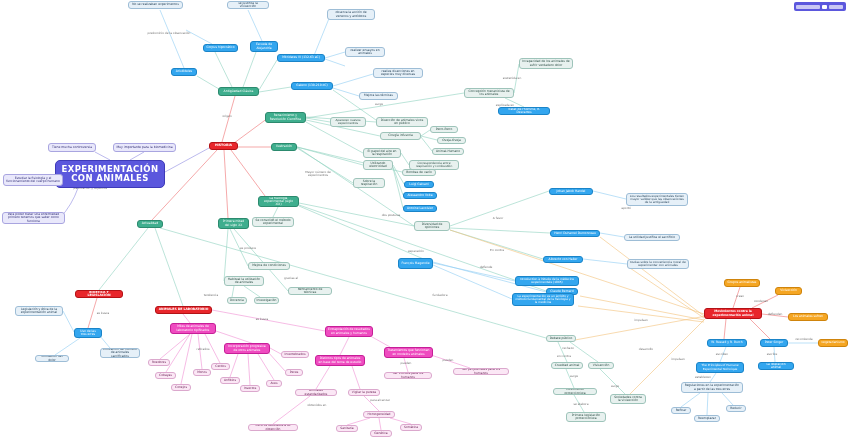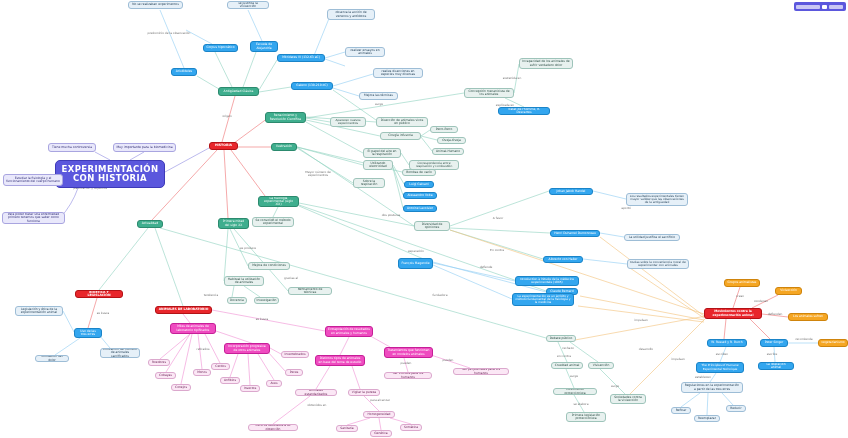--- a/index.html
+++ b/index.html
@@ -246,21 +246,21 @@
     <div class="lbl" style="left: 571px; top: 403px; width: 20px; font-size: 2.9px;">se elabora</div>
     <div class="lbl" style="left: 636px; top: 348px; width: 20px; font-size: 2.9px;">desarrollo</div>
     <div class="lbl" style="left: 669px; top: 358px; width: 18px; font-size: 2.9px;">impulsan</div>
     <div class="lbl" style="left: 733px; top: 295px; width: 14px; font-size: 2.9px;">crean</div>
     <div class="lbl" style="left: 751px; top: 300px; width: 20px; font-size: 2.9px;">condenan</div>
     <div class="lbl" style="left: 765px; top: 313px; width: 20px; font-size: 2.9px;">defienden</div>
     <div class="lbl" style="left: 713px; top: 353px; width: 18px; font-size: 2.9px;">escriben</div>
     <div class="lbl" style="left: 764px; top: 353px; width: 16px; font-size: 2.9px;">escribe</div>
     <div class="lbl" style="left: 792px; top: 338px; width: 24px; font-size: 2.9px;">recomienda</div>
     <div class="lbl" style="left: 692px; top: 376px; width: 22px; font-size: 2.9px;">establecen</div>
-    <div class="node n-center" style="left: 55px; top: 160px; width: 110px; height: 28px; font-size: 8.5px;">EXPERIMENTACIÓN CON HISTORIA</div>
+    <div class="node n-center" style="left: 55px; top: 160px; width: 110px; height: 28px; font-size: 8.5px;">EXPERIMENTACIÓN CON ANIMALES</div>
     <div class="node n-gpurplebox" style="left: 48px; top: 143px; width: 48px; height: 9px; font-size: 3.1px;">Tiene mucha controversia</div>
     <div class="node n-gpurplebox" style="left: 113px; top: 143px; width: 63px; height: 9px; font-size: 3.1px;">Muy importante para la biomedicina</div>
     <div class="node n-gpurplebox" style="left: 3px; top: 174px; width: 60px; height: 12px; font-size: 3px;">Estudiar la fisiología y el funcionamiento del cuerpo humano</div>
     <div class="node n-gpurplebox" style="left: 2px; top: 212px; width: 63px; height: 12px; font-size: 3px;">Para poder tratar una enfermedad primero tenemos que saber como funciona</div>
     <div class="node n-red" style="left: 209px; top: 142px; width: 29px; height: 8px; font-size: 3.2px;">HISTORIA</div>
     <div class="node n-teal" style="left: 218px; top: 87px; width: 41px; height: 9px; font-size: 3.1px;">Antigüedad Clásica</div>
     <div class="node n-teal" style="left: 265px; top: 112px; width: 41px; height: 11px; font-size: 3px;">Renacimiento y Revolución Científica</div>
     <div class="node n-teal" style="left: 271px; top: 143px; width: 26px; height: 8px; font-size: 3.1px;">Ilustración</div>
     <div class="node n-teal" style="left: 258px; top: 196px; width: 41px; height: 11px; font-size: 3px;">La fisiología experimental (siglo XIX)</div>
     <div class="node n-teal" style="left: 218px; top: 218px; width: 31px; height: 11px; font-size: 3px;">Primera mitad del siglo XX</div>

